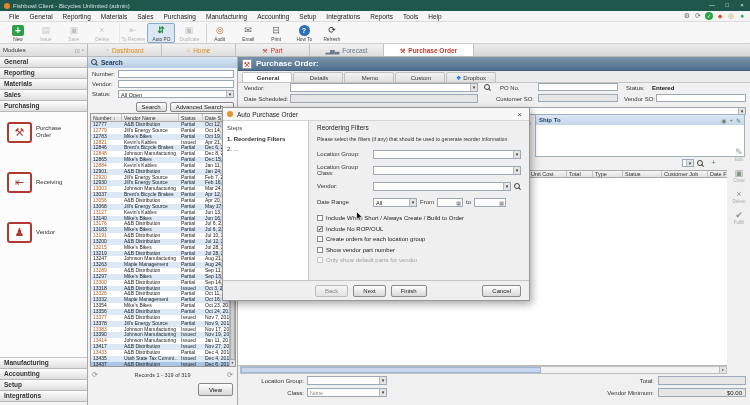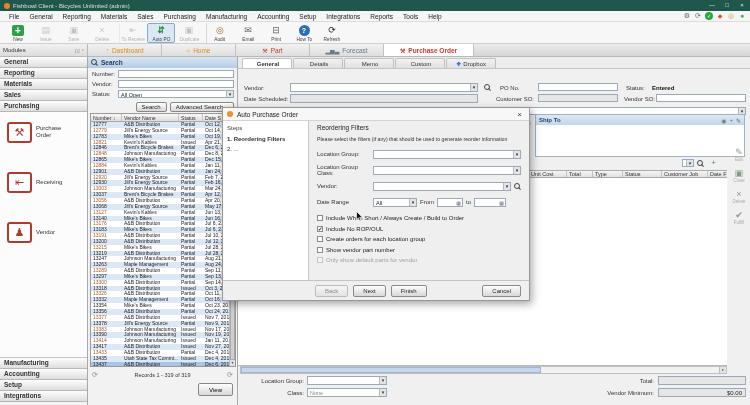--- a/index.html
+++ b/index.html
@@ -636,20 +636,24 @@
     </div>
     <div class="records">
       <span class="rec-ico">⟳</span>
       <span>Records 1 - 319 of 319</span>
       <span class="rec-ico">⟳</span>
     </div>
     <button class="btn-view">View</button>
   </div>
 
   <div class="main">
+    <div class="po-header">
+      <span class="po-header-ico">⚒</span>
+      <span>Purchase Order:</span>
+    </div>
     <div class="po-tabs">
 
     <div class="po-tab active">
         <span class="tab-ico"></span>
         <span>General</span>
       </div>
         <div class="po-tab">
         <span class="tab-ico"></span>
         <span>Details</span>
       </div>

